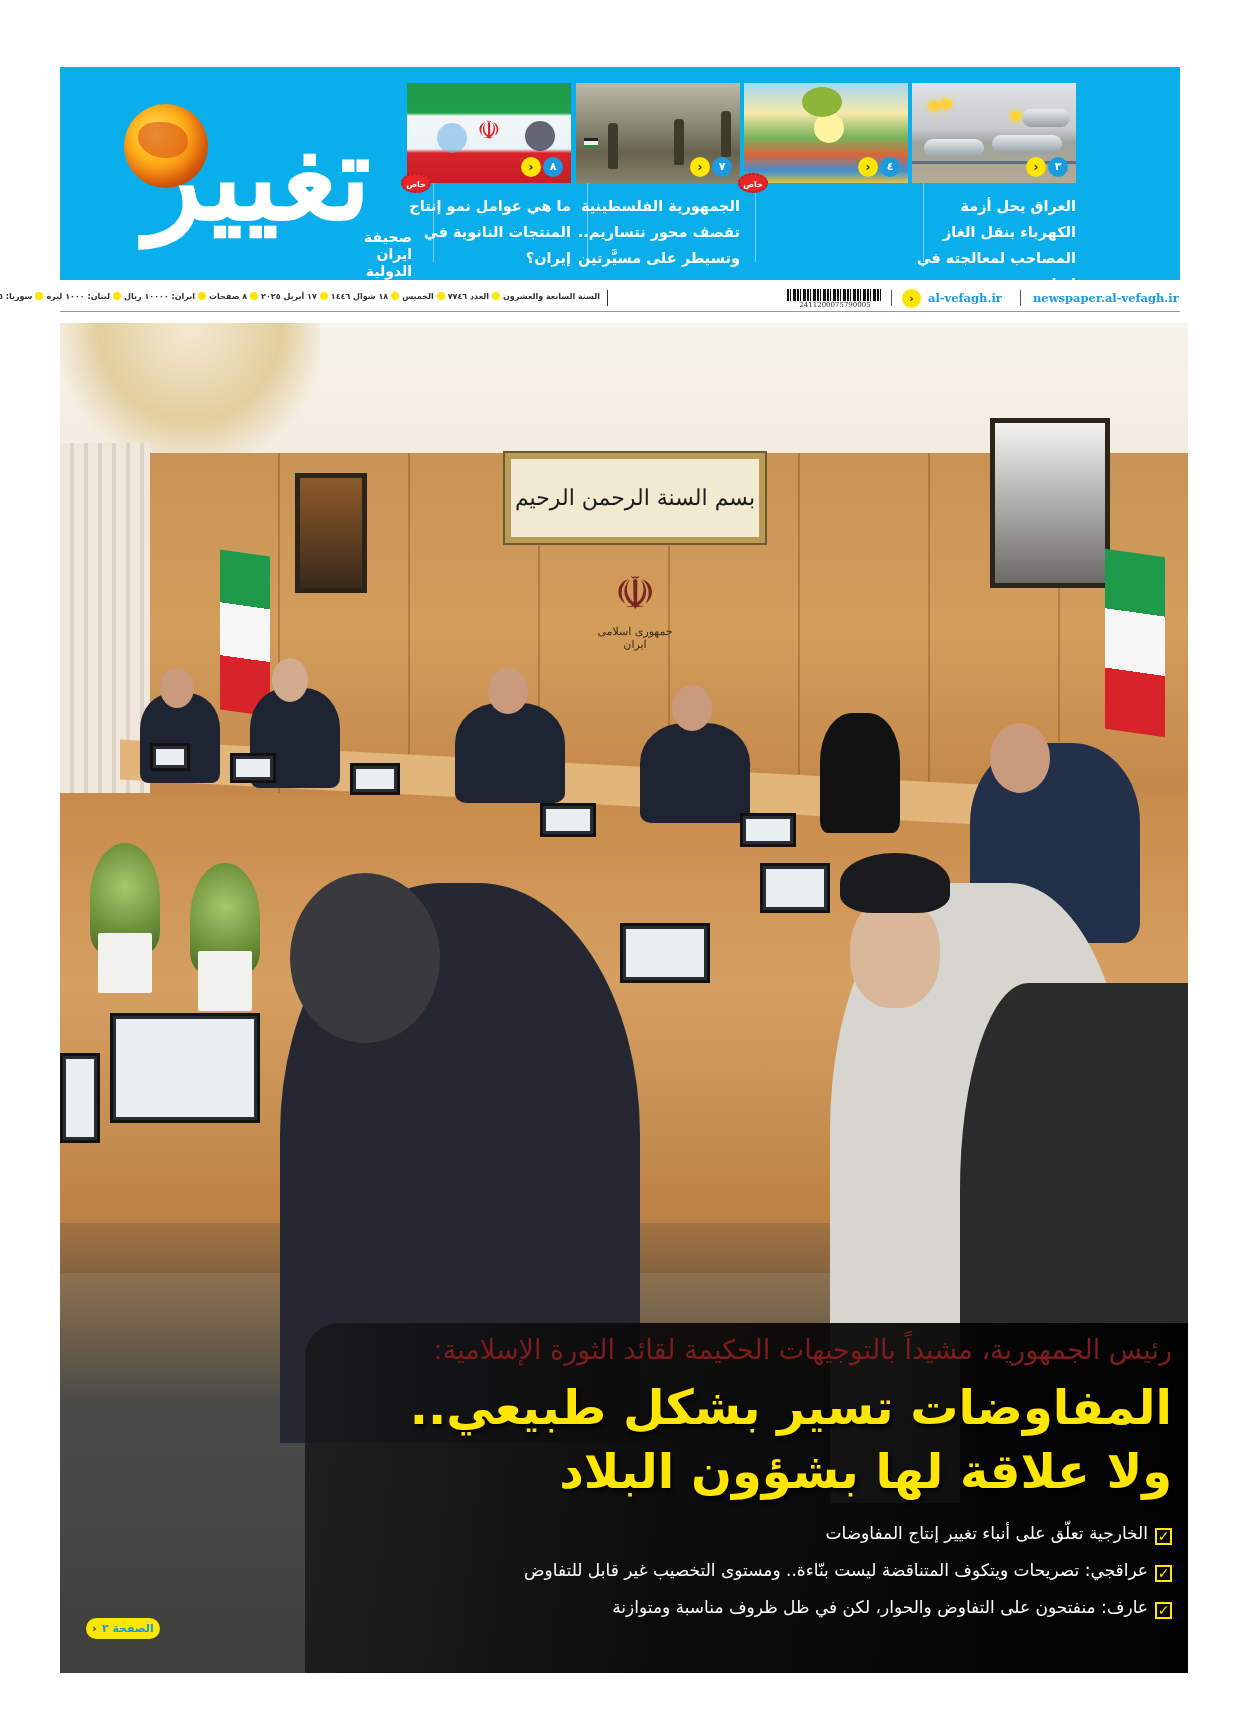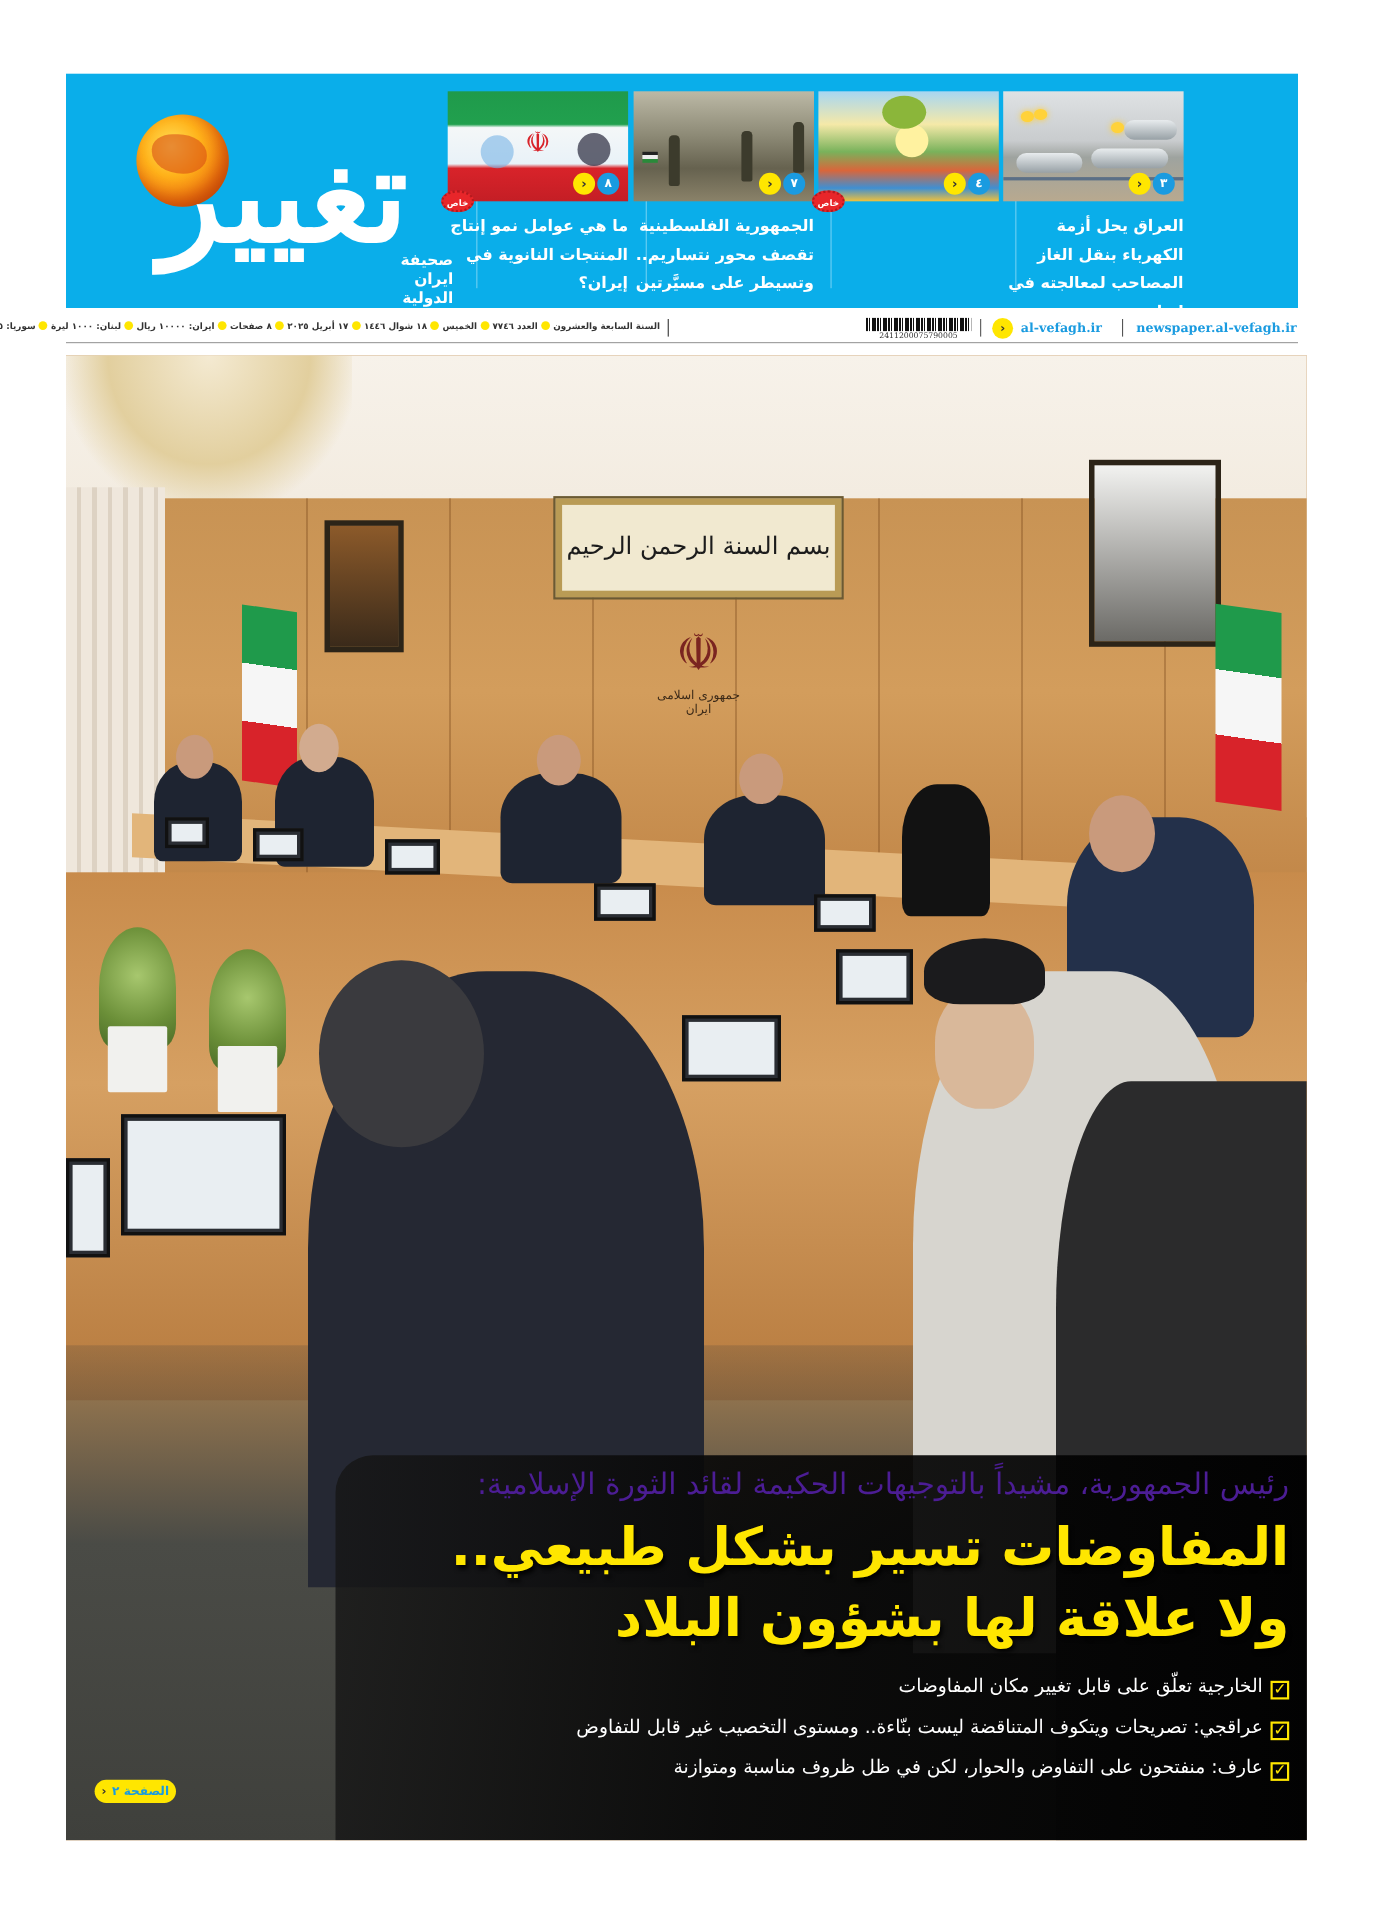--- a/index.html
+++ b/index.html
@@ -144,21 +144,21 @@
   .ph-cleric-face { position: absolute; left: 790px; top: 575px; width: 90px; height: 110px; border-radius: 45%; background: #d9b89a; }
 
   
   .head-panel {
     position: absolute; left: 245px; top: 1000px; width: 883px; height: 350px;
     background: linear-gradient(90deg, rgba(22,22,22,0.82) 0%, rgba(8,8,8,0.92) 40%, rgba(0,0,0,0.95) 100%);
     border-top-left-radius: 34px;
   }
   .kicker {
     position: absolute; right: 16px; top: 1005px; width: 860px; direction: rtl; text-align: right;
-    color: #4c1d95; font-size: 27px; line-height: 44px; white-space: nowrap;
+    color: #7f1d1d; font-size: 27px; line-height: 44px; white-space: nowrap;
   }
   .headline {
     position: absolute; right: 16px; top: 1052px; width: 870px; direction: rtl; text-align: right;
     color: #ffe600; font-weight: bold; font-size: 48px; line-height: 64px; white-space: nowrap;
     text-shadow: 2px 3px 4px rgba(0,0,0,0.9);
   }
   .bullets {
     position: absolute; right: 16px; top: 1192px; width: 860px; direction: rtl; text-align: right;
     list-style: none;
   }
@@ -313,21 +313,21 @@
   <div class="ph-cleric-face"></div>
   <div class="ph-cleric-turban"></div>
 
   <div class="head-panel"></div>
   <div class="kicker">رئيس الجمهورية، مشيداً بالتوجيهات الحكيمة لقائد الثورة الإسلامية:</div>
   <h1 class="headline">
     <div>المفاوضات تسير بشكل طبيعي..</div>
     <div>ولا علاقة لها بشؤون البلاد</div>
   </h1>
   <ul class="bullets">
-    <li class="bullet"><span class="check">✓</span><span>الخارجية تعلّق على قابل تغيير مكان المفاوضات</span></li>
+    <li class="bullet"><span class="check">✓</span><span>الخارجية تعلّق على أنباء تغيير إنتاج المفاوضات</span></li>
     <li class="bullet"><span class="check">✓</span><span>عراقجي: تصريحات ويتكوف المتناقضة ليست بنّاءة.. ومستوى التخصيب غير قابل للتفاوض</span></li>
     <li class="bullet"><span class="check">✓</span><span>عارف: منفتحون على التفاوض والحوار، لكن في ظل ظروف مناسبة ومتوازنة</span></li>
   </ul>
 
   <div class="page-ref">
     <span class="page-ref-label">الصفحة ٢</span>
     <span class="page-ref-arrow">‹</span>
   </div>
 </section>
 

